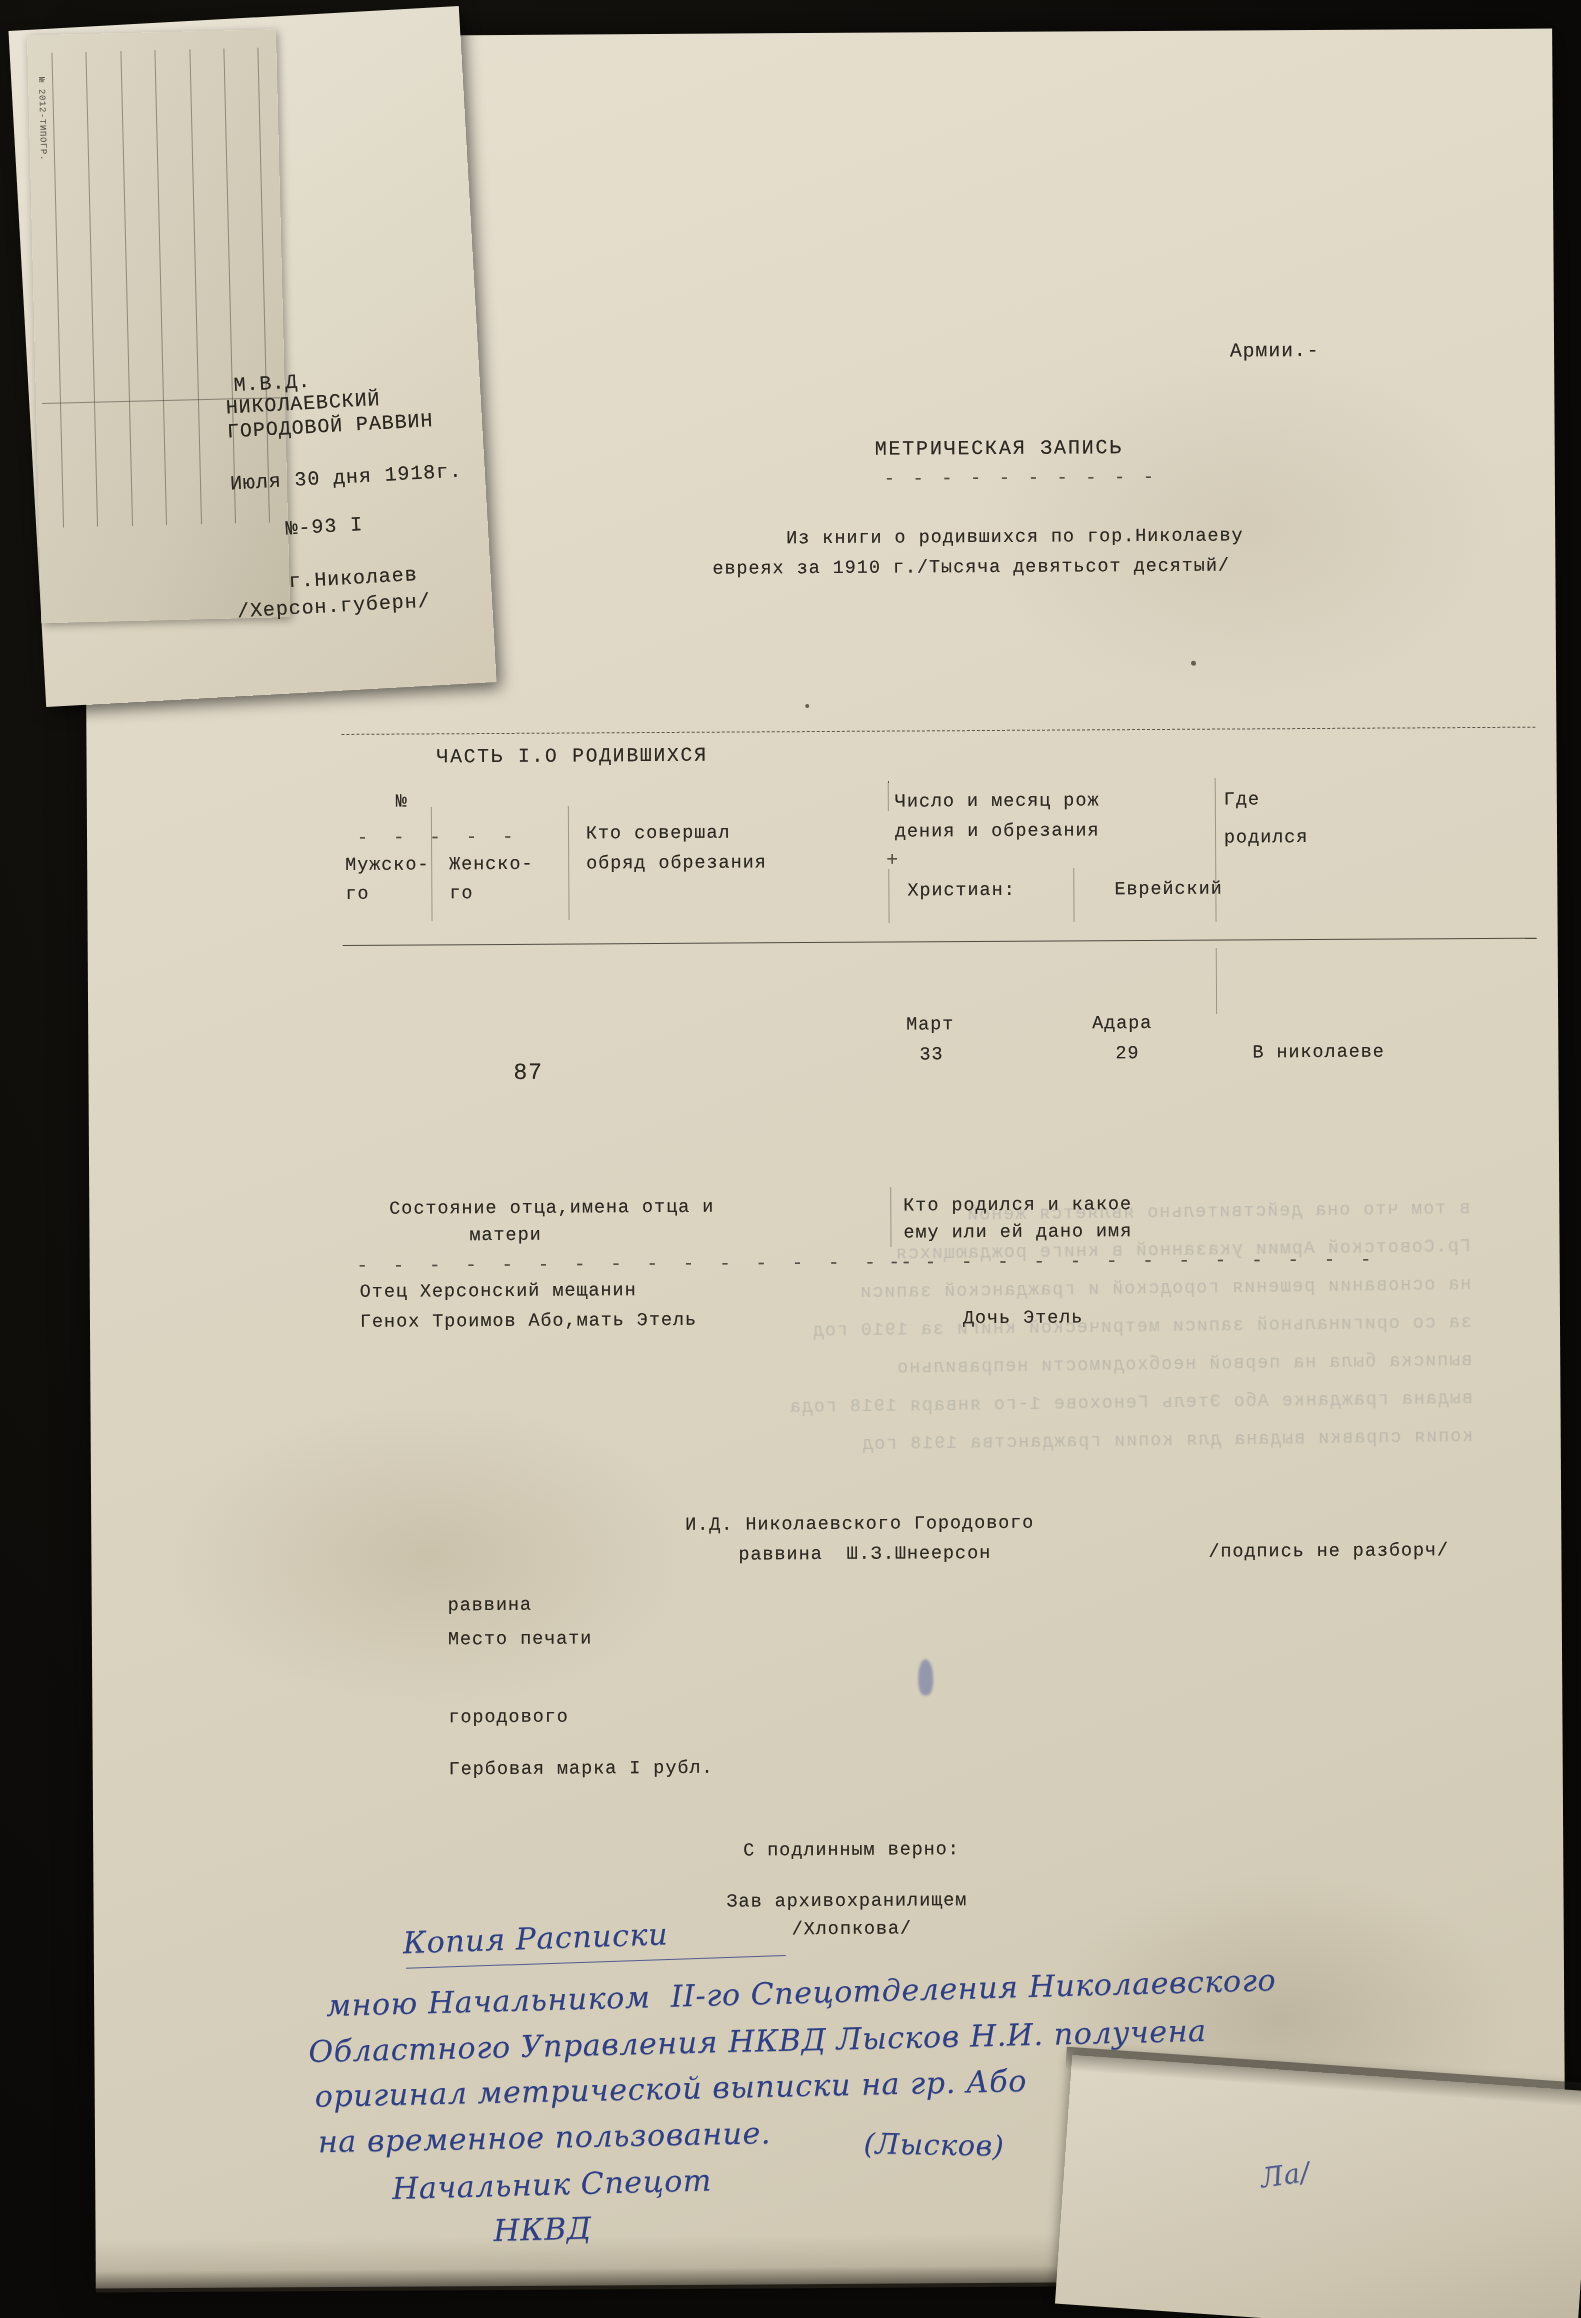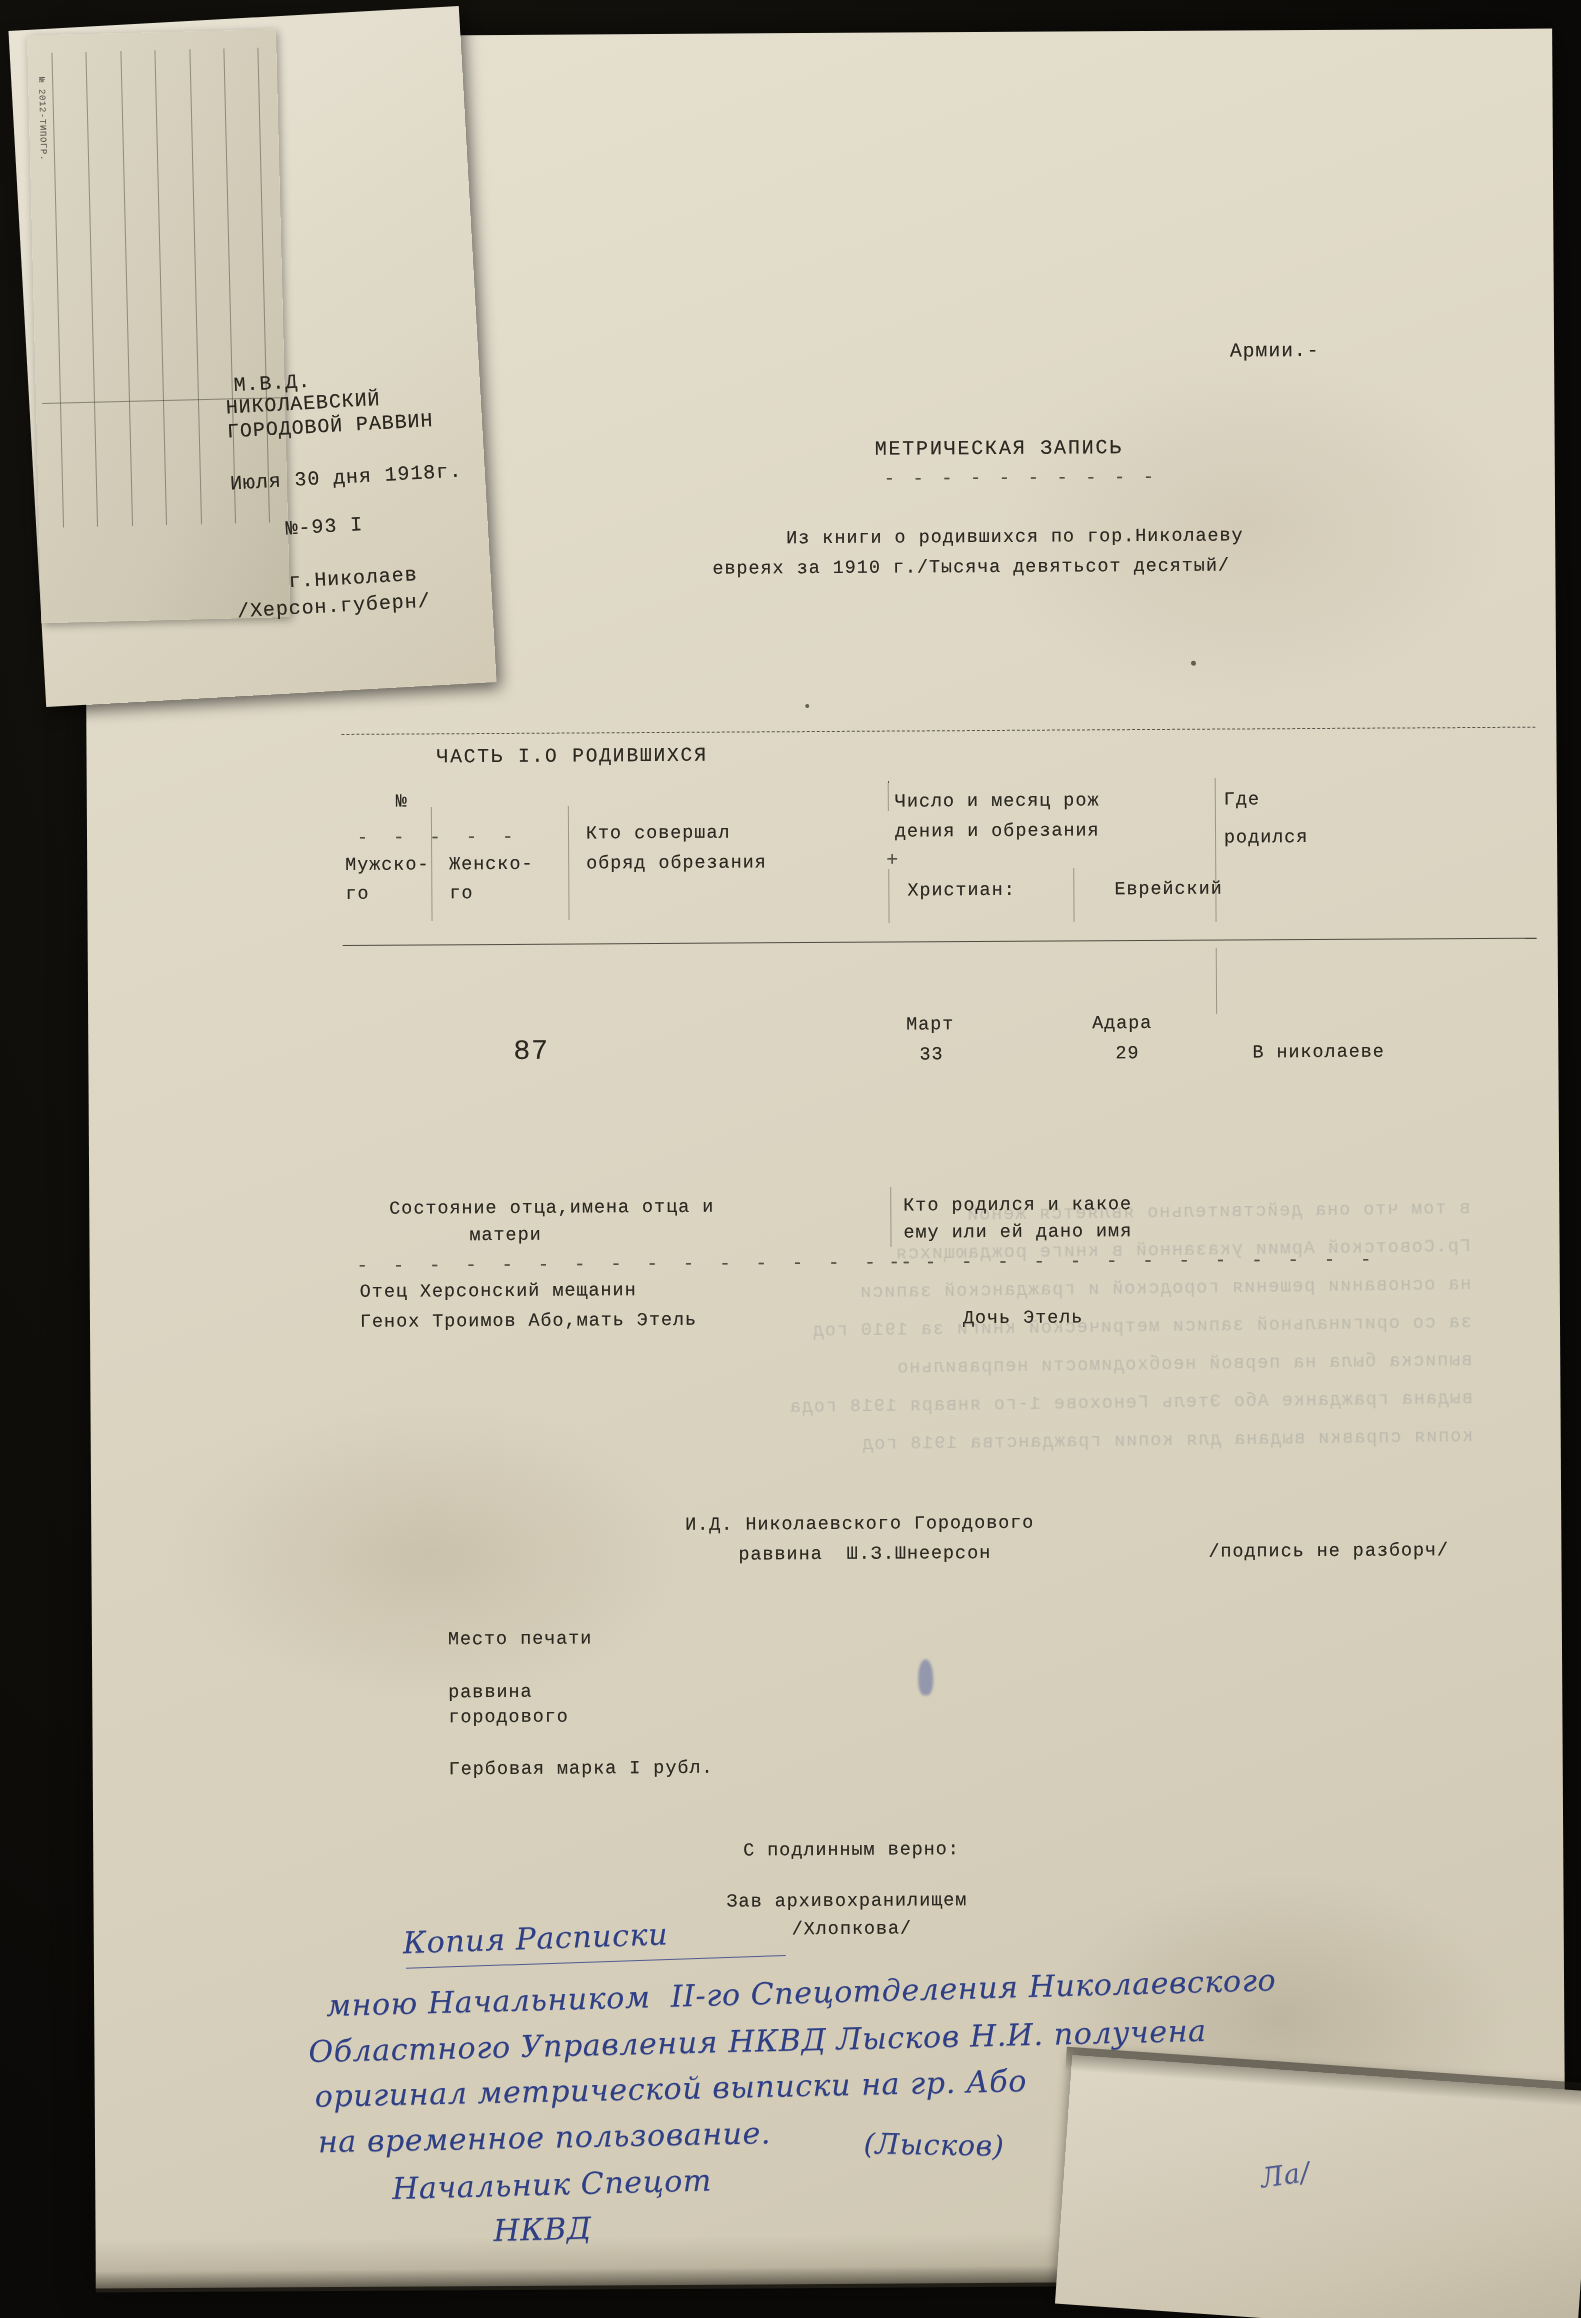--- a/index.html
+++ b/index.html
@@ -273,21 +273,21 @@
     <div class="rule-vdot" style="left:481px;top:772px;height:113px;"></div>
     <div class="rule-vdot" style="left:801px;top:748px;height:30px;"></div>
     <div class="rule-vdot" style="left:801px;top:837px;height:53px;"></div>
     <div class="rule-vdot" style="left:986px;top:837px;height:53px;"></div>
     <div class="rule-vdot" style="left:1128px;top:748px;height:143px;"></div>
 
     <div class="rule-solid" style="left:255px;top:909px;width:1194px;"></div>
 
     <div class="rule-vdot" style="left:1128px;top:918px;height:65px;"></div>
 
-    <div class="t" style="left:425px;top:1004px;font-size:28px;">87</div>
+    <div class="t" style="left:425px;top:1026px;font-size:23px;">87</div>
     <div class="t" style="left:818px;top:980px;">Март</div>
     <div class="t" style="left:1004px;top:980px;">Адара</div>
     <div class="t" style="left:831px;top:1010px;">33</div>
     <div class="t" style="left:1027px;top:1010px;">29</div>
     <div class="t" style="left:1164px;top:1010px;">В николаеве</div>
 
     <div class="t" style="left:300px;top:1161px;">Состояние отца,имена отца и</div>
     <div class="t" style="left:814px;top:1161px;">Кто родился и какое</div>
     <div class="t" style="left:380px;top:1188px;">матери</div>
     <div class="t" style="left:814px;top:1188px;">ему или ей дано имя</div>
@@ -299,21 +299,21 @@
     <div class="t" style="left:270px;top:1244px;">Отец Херсонский мещанин</div>
     <div class="t" style="left:270px;top:1274px;">Генох Троимов Або,мать Этель</div>
     <div class="t" style="left:873px;top:1274px;">Дочь Этель</div>
 
     <div class="t" style="left:594px;top:1479px;">И.Д. Николаевского Городового</div>
     <div class="t" style="left:647px;top:1509px;">раввина  Ш.З.Шнеерсон</div>
     <div class="t" style="left:1117px;top:1509px;">/подпись не разборч/</div>
 
     <div class="t" style="left:356px;top:1592px;">Место печати</div>
     <div class="t" style="left:356px;top:1670px;">городового</div>
-    <div class="t" style="left:356px;top:1645px;">раввина</div>
+    <div class="t" style="left:356px;top:1558px;">раввина</div>
 
     <div class="ink-dot" style="left:826px;top:1627px;width:15.4px;height:36px;border-radius:50% 50% 40% 40%;background:#44569c;opacity:.45;filter:blur(1.2px);"></div>
 
     <div class="t" style="left:356px;top:1722px;">Гербовая марка I рубл.</div>
 
     <div class="t" style="left:650px;top:1805px;">С подлинным верно:</div>
     <div class="t" style="left:633px;top:1856px;">Зав архивохранилищем</div>
     <div class="t" style="left:698px;top:1884px;">/Хлопкова/</div>
 
     <div class="hand" style="left:309px;top:1886px;transform:rotate(-1.6deg);">Копия Расписки</div>

